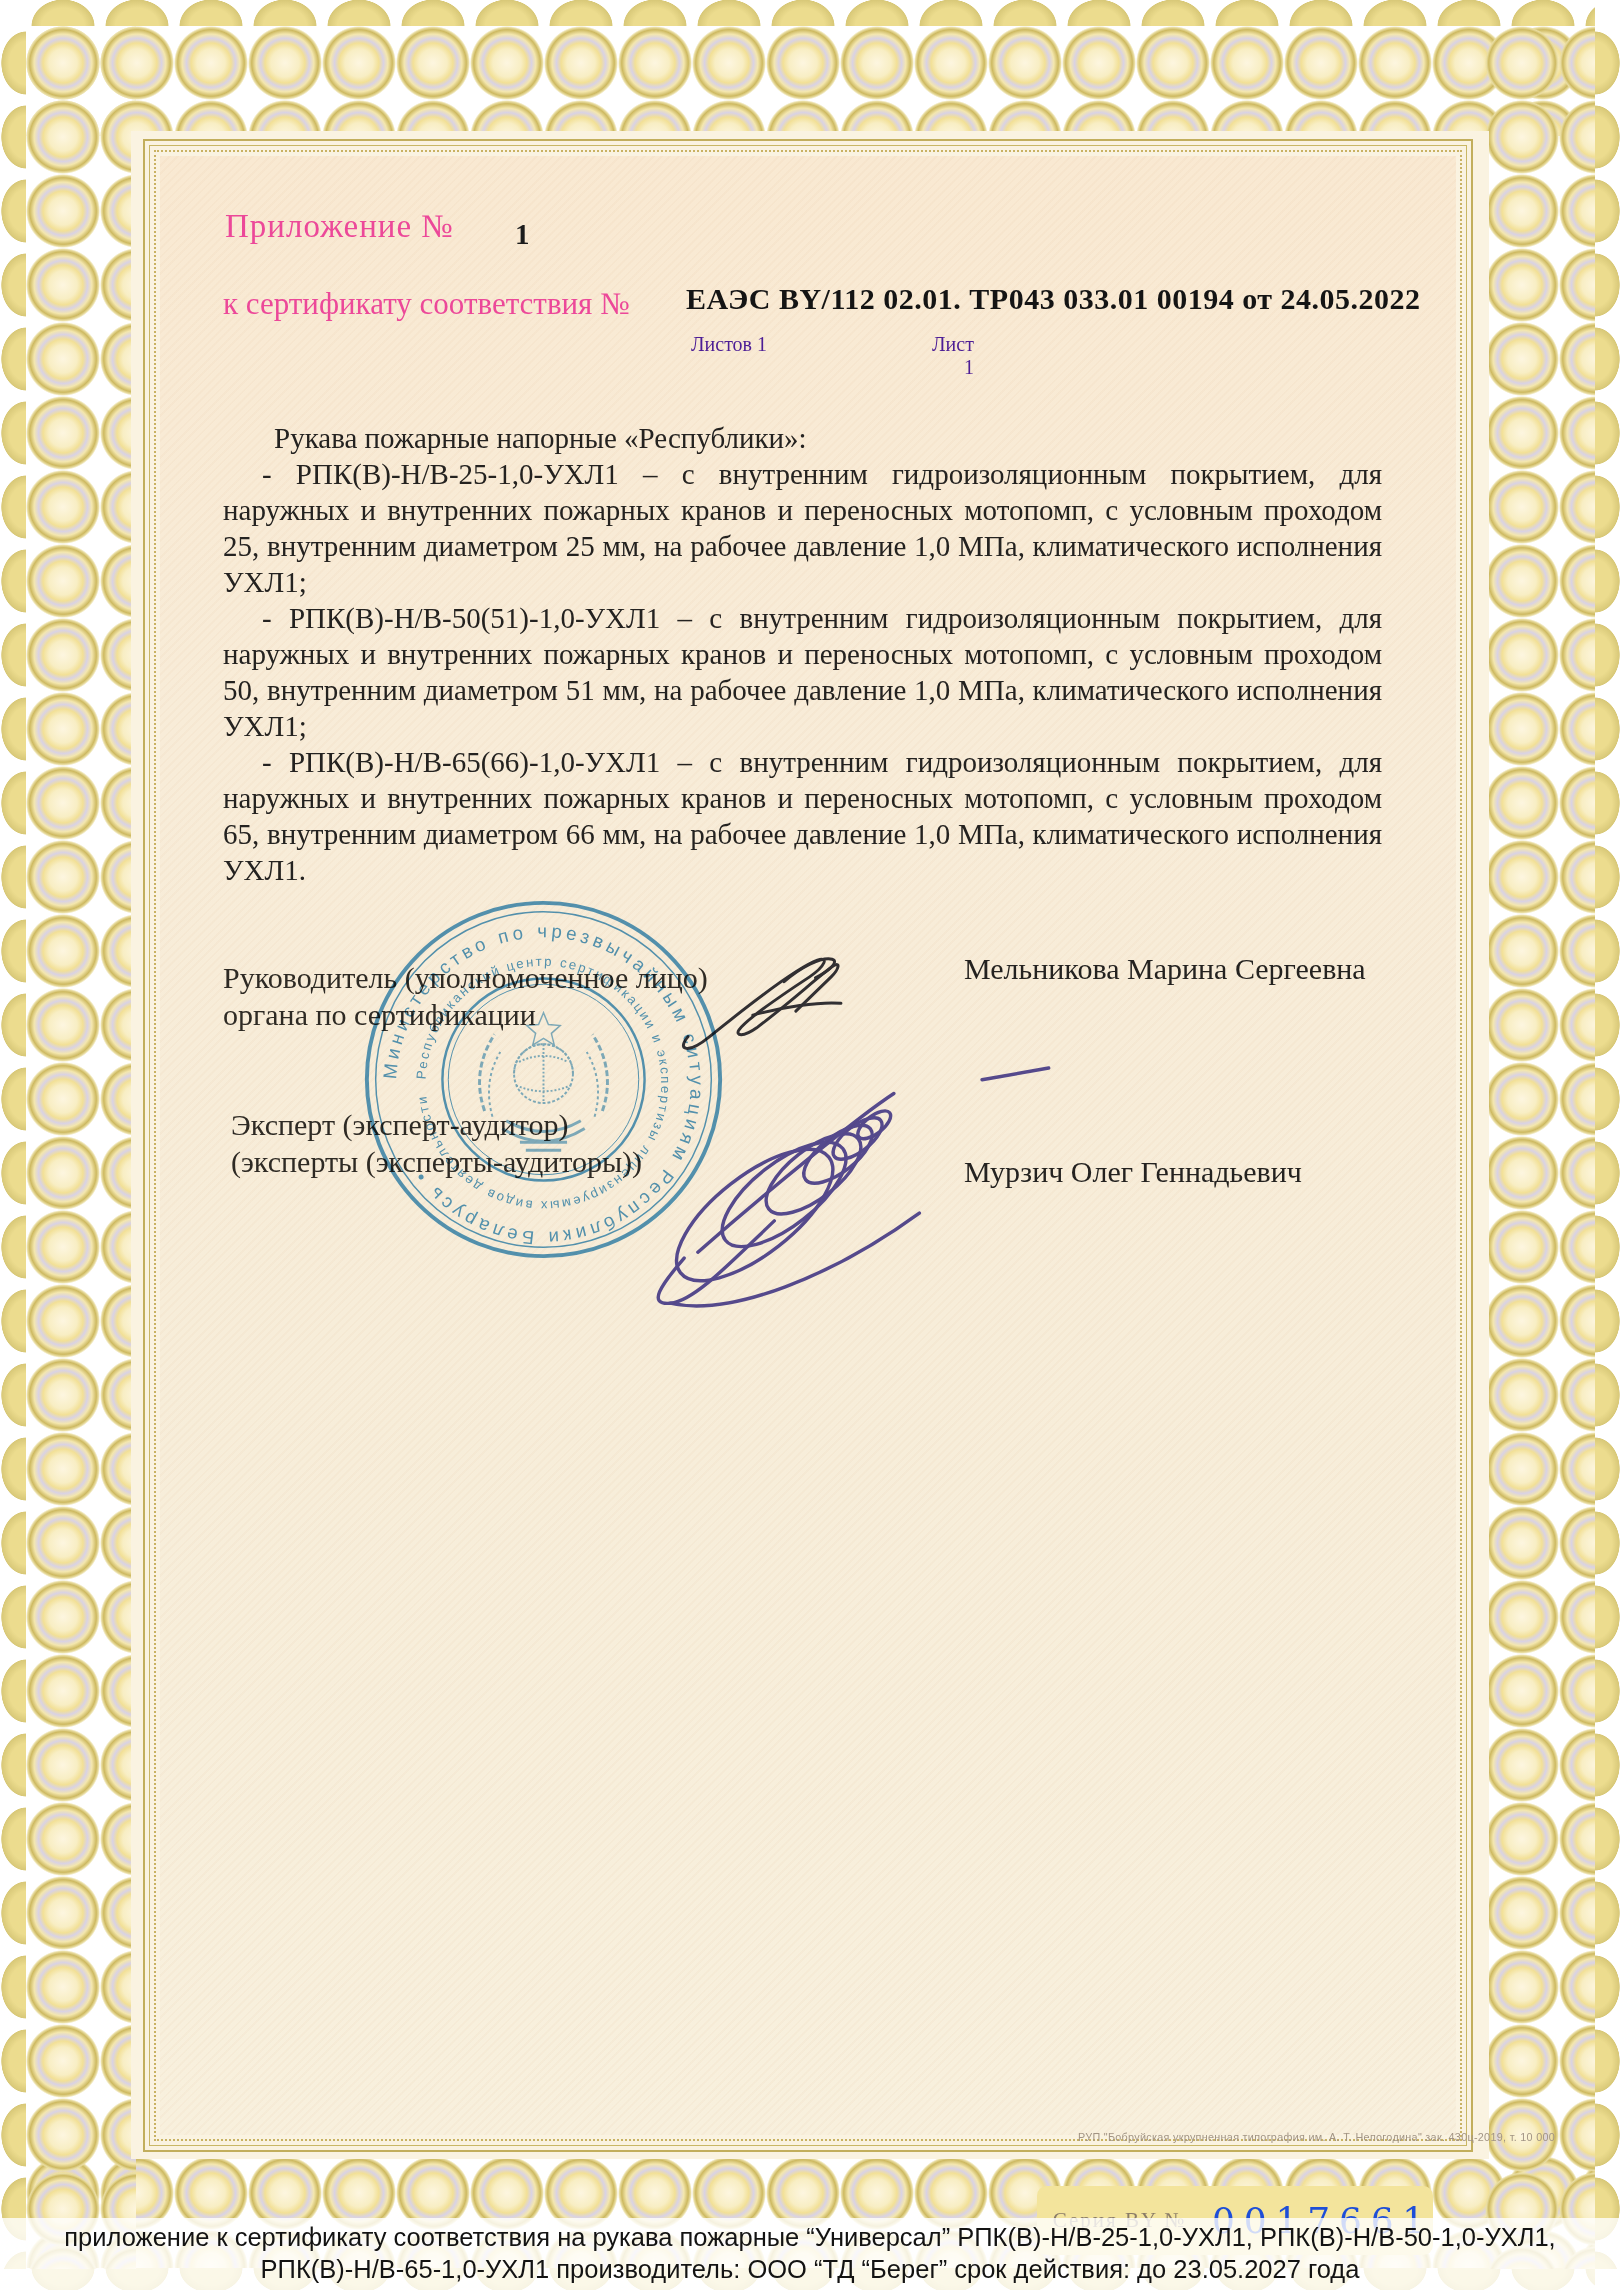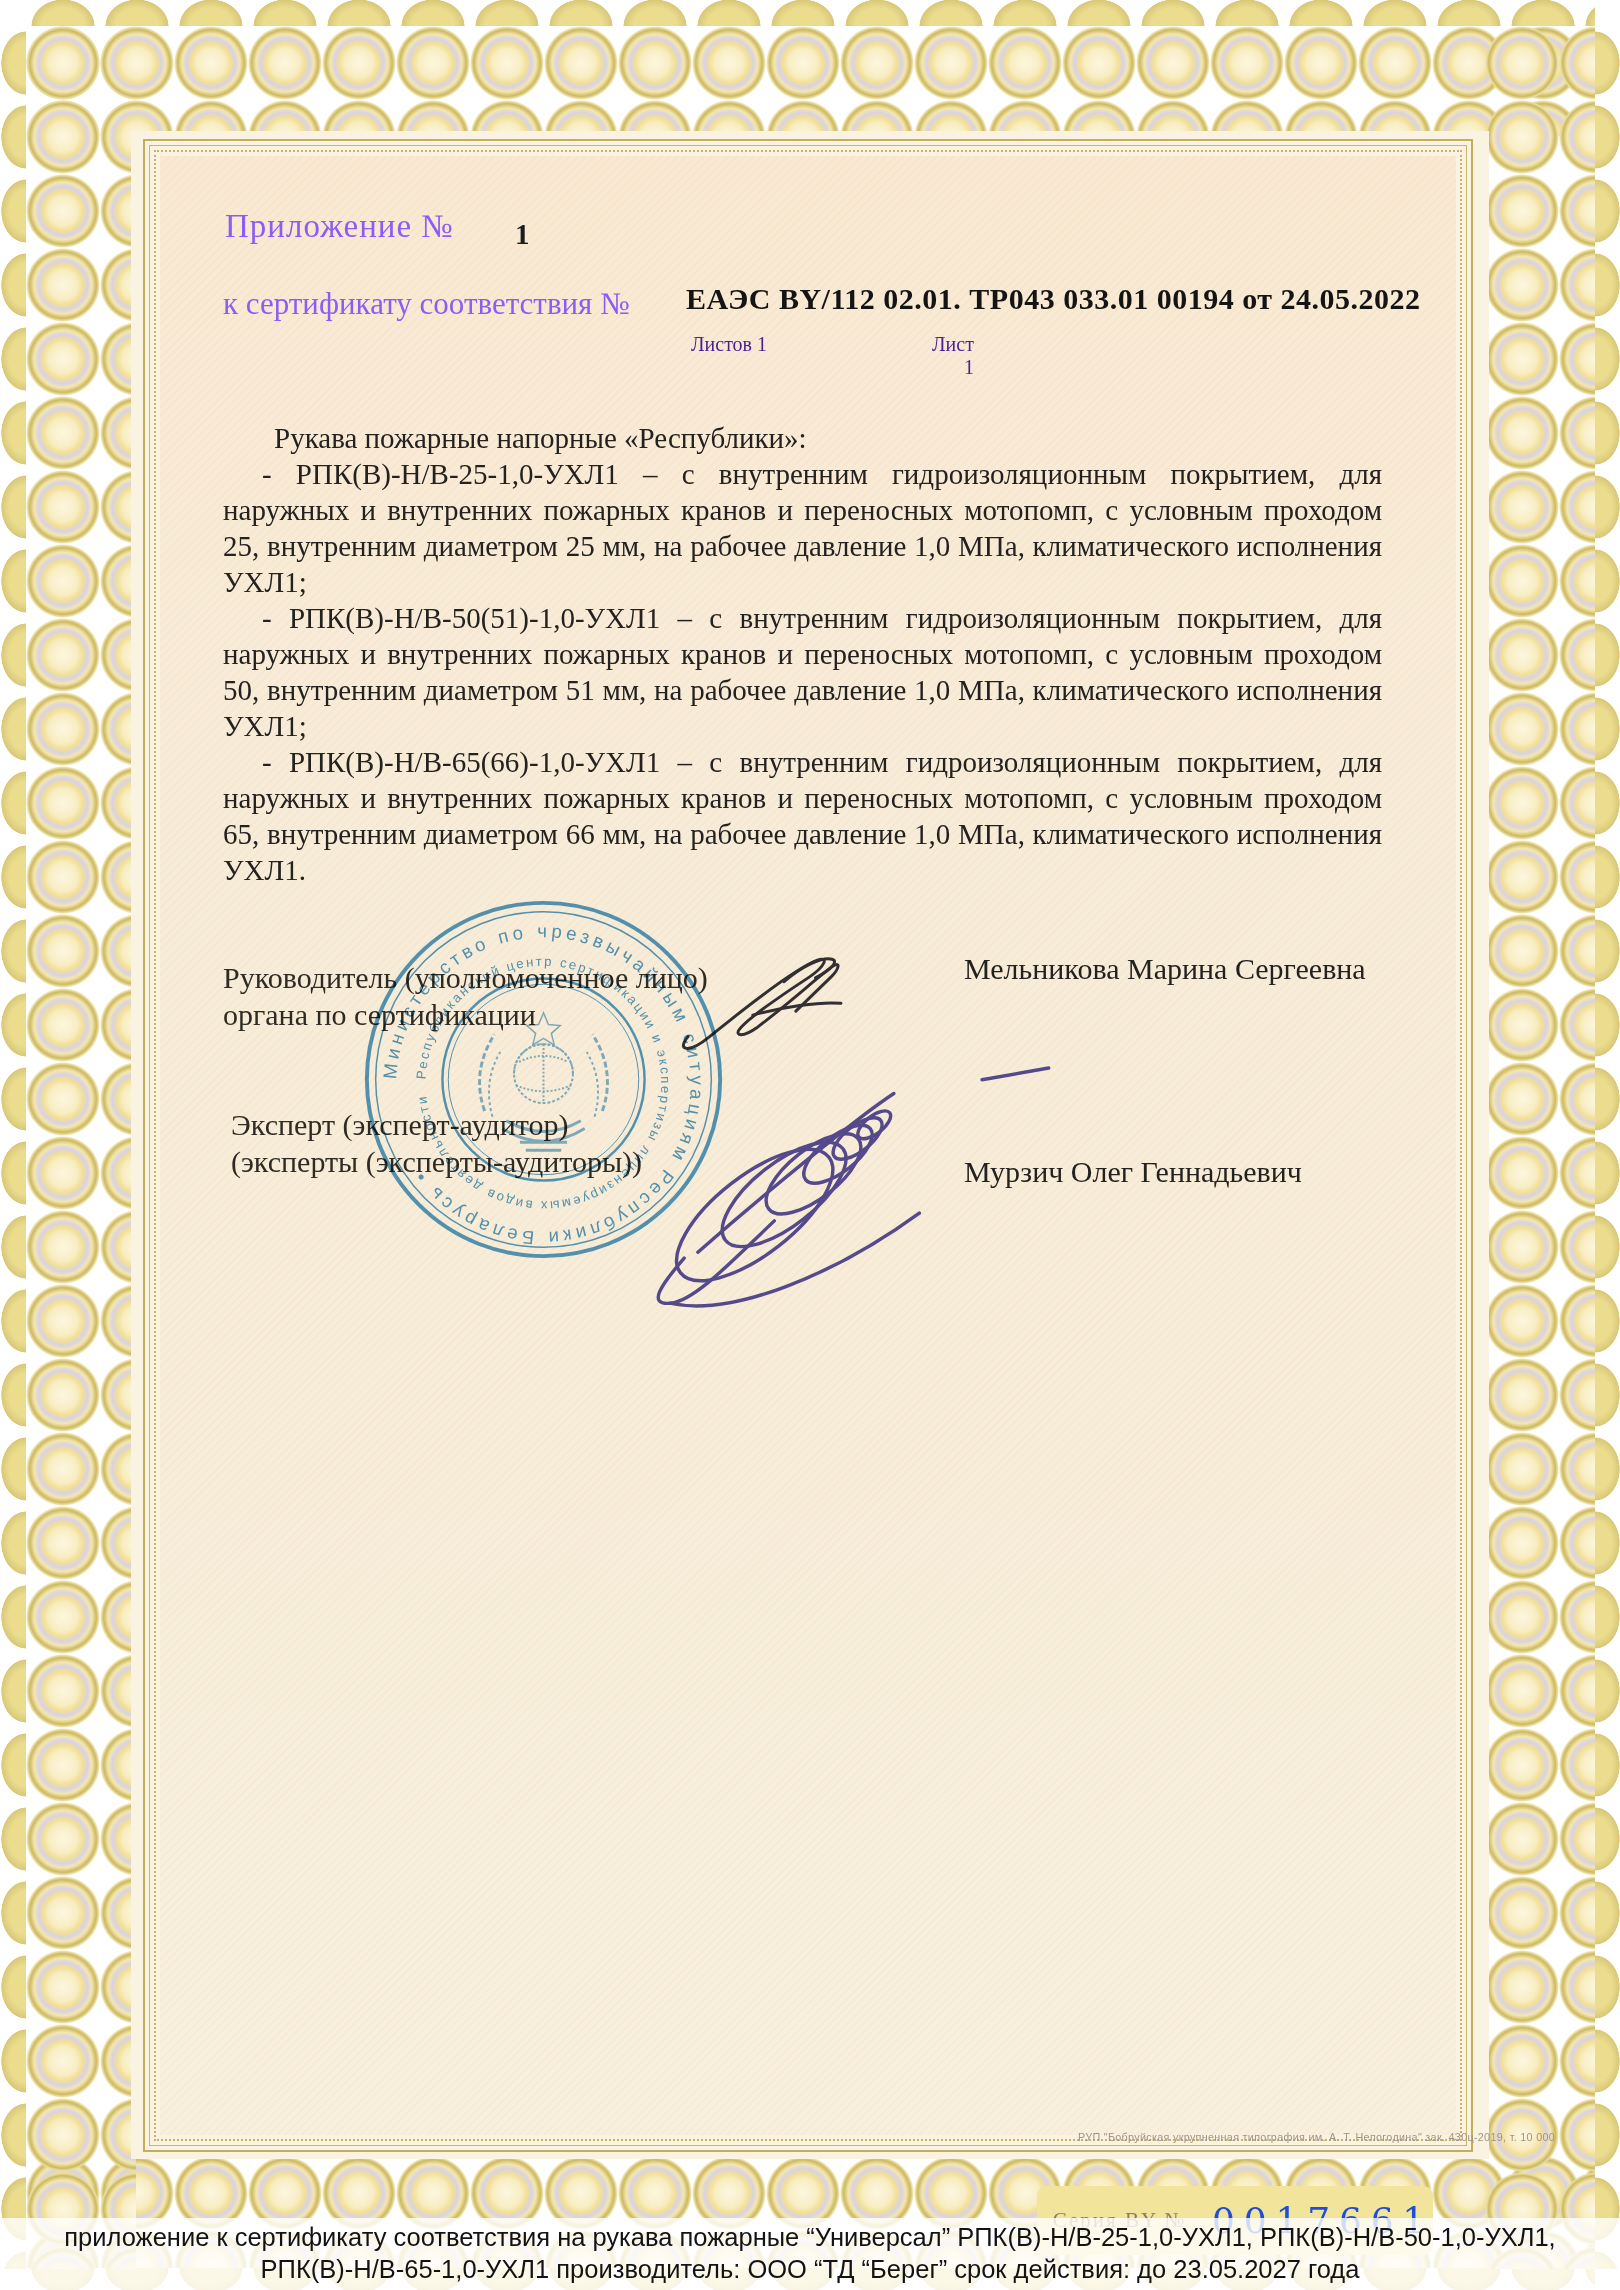--- a/index.html
+++ b/index.html
@@ -36,21 +36,21 @@
   .mat{position:absolute;left:131px;top:131px;right:131px;bottom:132px;background:#faf3e1;}
   .frame{position:absolute;left:143px;top:139px;right:147px;bottom:139px;
     border:2px solid #c2ae5c;}
   .frame::before{content:"";position:absolute;inset:3.9px;border:1px solid #c9b765;}
   .frame::after{content:"";position:absolute;inset:8.8px;border:2px dotted #c9b263;}
   .paper{position:absolute;left:160px;top:156px;right:164px;bottom:156px;
     background:
       repeating-linear-gradient(135deg, rgba(205,150,100,0.05) 0 2px, rgba(255,255,255,0) 2px 5.9px),
       linear-gradient(180deg,#f9e9d2 0%,#f8ecd8 28%,#f7edd9 60%,#f8f0dd 100%);}
   
-  .t{position:absolute;color:#8b5cf6;}
+  .t{position:absolute;color:#ec4899;}
   .appendix-label{left:225px;top:208px;font-size:33px;letter-spacing:1px;}
   .appendix-number{left:515px;top:218px;font-size:29px;color:#1c1c1c;font-weight:bold;}
   .cert-label{left:223px;top:286px;font-size:31px;}
   .cert-line{left:686px;top:282px;font-size:30px;font-weight:bold;color:#141414;
     letter-spacing:0.5px;white-space:nowrap;}
   .sheets{left:691px;top:333px;font-size:20px;color:#4c1d95;}
   .sheet-current{position:absolute;left:241px;top:0;text-align:right;}
   .bodytext{left:223px;top:420px;width:1159px;font-size:29px;line-height:36px;
     color:#242220;text-align:justify;}
   .bodytext p{margin:0;}

